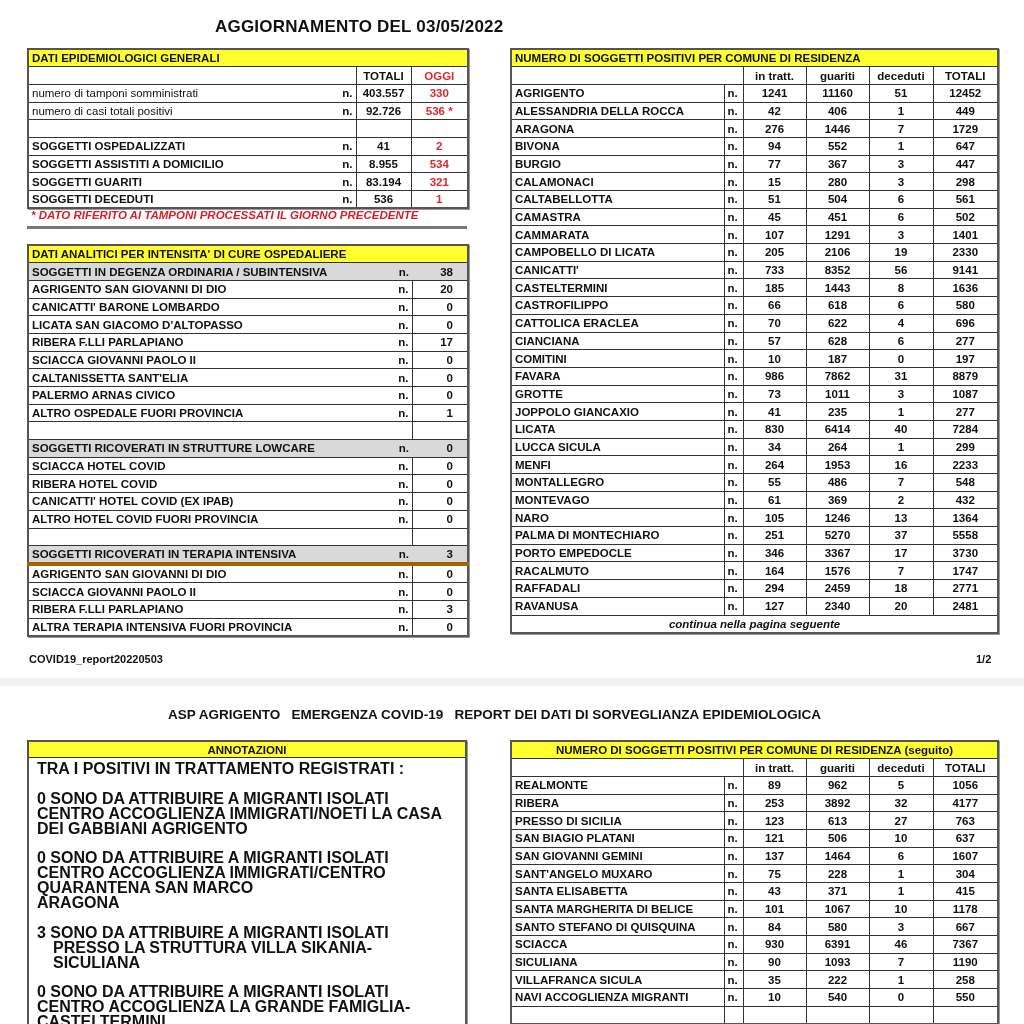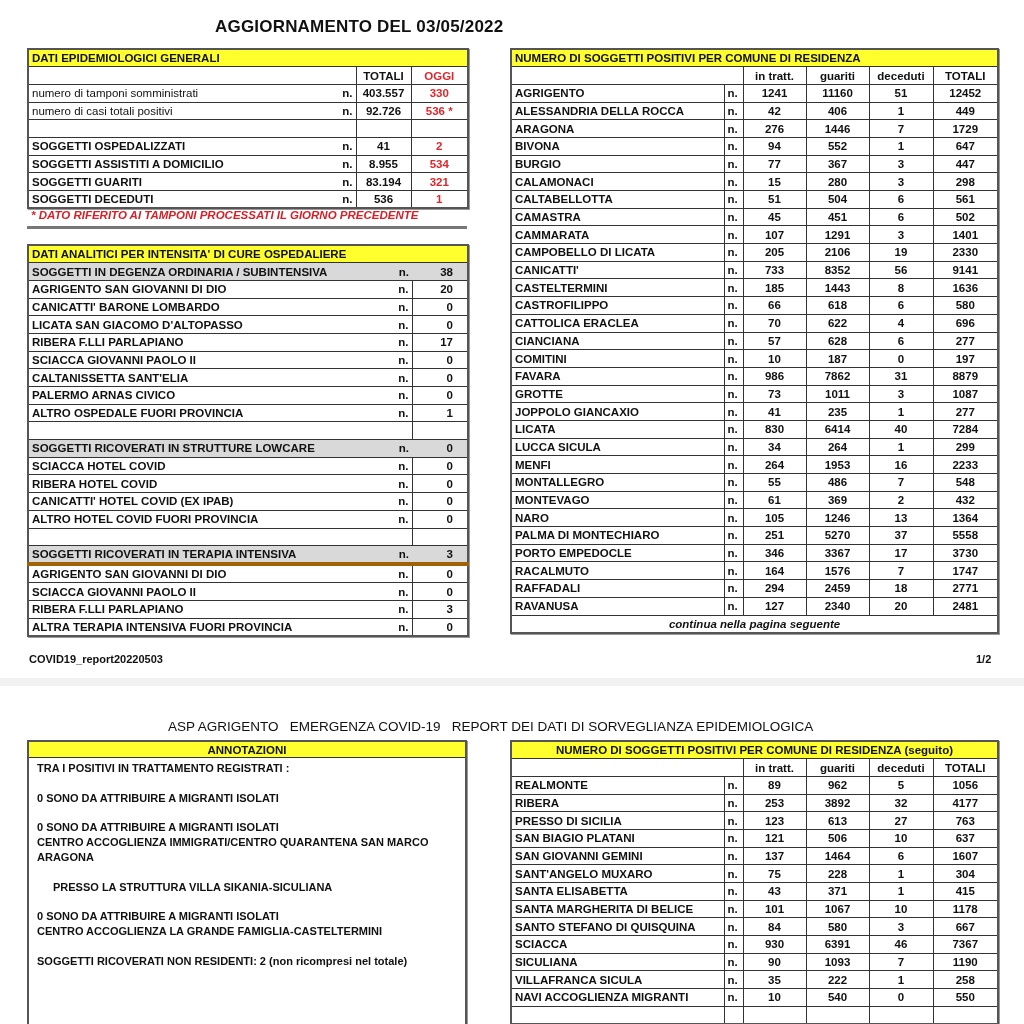--- a/index.html
+++ b/index.html
@@ -12,21 +12,21 @@
   .frame { border: 2px solid #555; box-shadow: 1px 1px 0 #999; }
   .yellow { background: #ffff2e; }
   .c { text-align: center; }
   .r { text-align: right; }
   .red { color: #e0262b; }
   .grey td { background: #d9d9d9; }
   .nrm { font-weight: normal; }
   .noteline { color: #d61f26; font-size: 11.5px; font-weight: bold; }
   .footer { font-size: 11px; font-weight: bold; }
   .divider { background: #f2f2f2; }
-  .ann { font-size: 11px; font-weight: bold; line-height: 15px; }
+  .ann { font-size: 16px; font-weight: bold; line-height: 15px; }
   .italic { font-style: italic; }
   .thickbot td { border-bottom: 4px solid #a16207; }
 </style>
 </head>
 <body>
 
 <div class="abs title" style="left:215px; top:17px;">AGGIORNAMENTO DEL 03/05/2022</div>
 
 <table class="abs frame" style="left:27px; top:48px; width:440px;">
   <colgroup>
@@ -473,33 +473,35 @@
         <td colspan="6" class="c italic">continua nella pagina seguente</td>
       </tr>
 </tbody>
   </table>
 
 <div class="abs footer" style="left:29px; top:653px;">COVID19_report20220503</div>
 <div class="abs footer" style="left:976px; top:653px;">1/2</div>
 
 <div class="abs divider" style="left:0; top:678px; width:1024px; height:8px;"></div>
 
-<div class="abs" style="left:168px; top:707px; font-size:13.5px; font-weight:normal; white-space:pre;margin-top:12px;">ASP AGRIGENTO   EMERGENZA COVID-19   REPORT DEI DATI DI SORVEGLIANZA EPIDEMIOLOGICA</div>
+<div class="abs" style="left:168px; top:707px; font-size:13.5px; font-weight:bold; white-space:pre;">ASP AGRIGENTO   EMERGENZA COVID-19   REPORT DEI DATI DI SORVEGLIANZA EPIDEMIOLOGICA</div>
 
 <div class="abs frame" style="left:27px; top:740px; width:440px; height:290px;">
   <div class="yellow c" style="font-size:11.5px; font-weight:bold; height:16px; line-height:16px; border-bottom:1px solid #333;">ANNOTAZIONI</div>
   <div id="ann-lines" style="padding:3px 8px;">
       <div class="ann" style="min-height: 14.5px;">TRA I POSITIVI IN TRATTAMENTO REGISTRATI :</div>
       <div class="ann" style="min-height: 14.5px;"></div>
       <div class="ann" style="min-height: 14.5px;">0 SONO DA ATTRIBUIRE A MIGRANTI ISOLATI</div>
+      <div class="ann" style="min-height: 14.5px;">CENTRO ACCOGLIENZA IMMIGRATI/NOETI LA CASA DEI GABBIANI AGRIGENTO</div>
       <div class="ann" style="min-height: 14.5px;"></div>
       <div class="ann" style="min-height: 14.5px;">0 SONO DA ATTRIBUIRE A MIGRANTI ISOLATI</div>
       <div class="ann" style="min-height: 14.5px;">CENTRO ACCOGLIENZA IMMIGRATI/CENTRO QUARANTENA SAN MARCO</div>
       <div class="ann" style="min-height: 14.5px;">ARAGONA</div>
       <div class="ann" style="min-height: 14.5px;"></div>
+      <div class="ann" style="min-height: 14.5px;">3 SONO DA ATTRIBUIRE A MIGRANTI ISOLATI</div>
       <div class="ann" style="min-height: 14.5px; margin-left: 16px;">PRESSO LA STRUTTURA VILLA SIKANIA-SICULIANA</div>
       <div class="ann" style="min-height: 14.5px;"></div>
       <div class="ann" style="min-height: 14.5px;">0 SONO DA ATTRIBUIRE A MIGRANTI ISOLATI</div>
       <div class="ann" style="min-height: 14.5px;">CENTRO ACCOGLIENZA  LA GRANDE FAMIGLIA-CASTELTERMINI</div>
       <div class="ann" style="min-height: 14.5px;"></div>
       <div class="ann" style="min-height: 14.5px;">SOGGETTI RICOVERATI NON RESIDENTI: 2 (non ricompresi nel totale)</div>
     </div>
 </div>
 
 <table class="abs frame" style="left:510px; top:740px; width:487px;">

